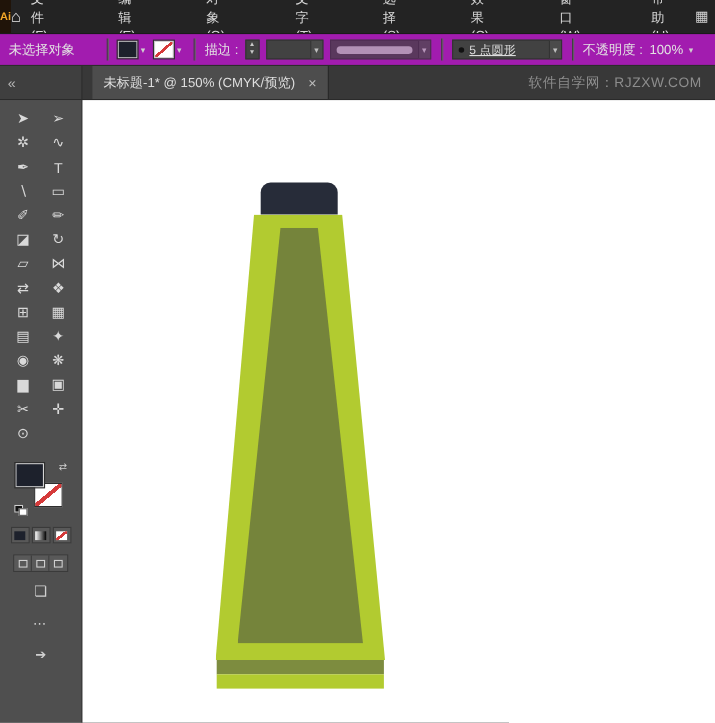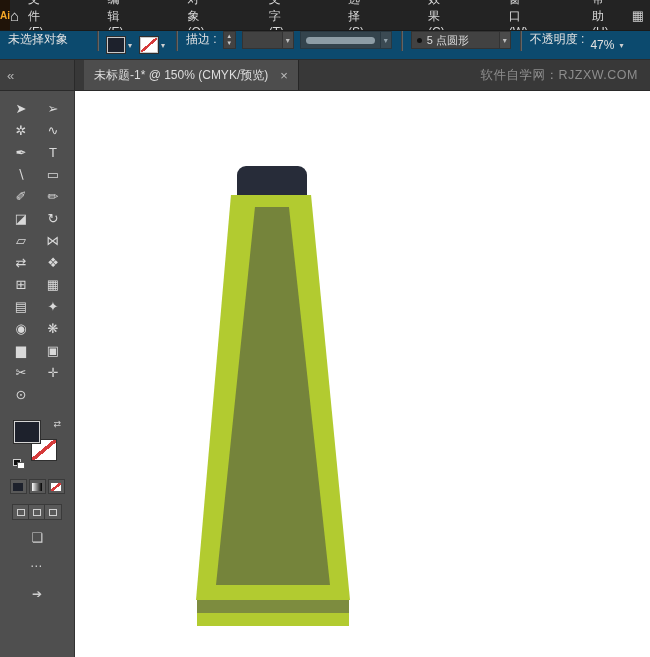--- a/index.html
+++ b/index.html
@@ -11,38 +11,38 @@
   .menubar { height:30px; background:#232323; display:flex; align-items:center; flex-shrink:0; }
   .logo { width:36px; height:30px; background:#201409; color:#f7a928; font-weight:bold; font-size:10px;
           display:flex; align-items:center; justify-content:center; }
   .home-ic { width:32px; color:#e6e6e6; font-size:15px; text-align:center; cursor:default; }
   .menu-items { display:flex; align-items:flex-start; height:100%;gap:46px; }
   .menu-item { color:#d8d8d8; font-size:12px; padding:0 9px; height:100%; display:flex; align-items:center; cursor:default; }
   .mb-spacer { flex:1; }
   .workspace-ic { color:#cfcfcf; font-size:13px; padding:0 14px; }
 
   
-  .controlbar { height:30px; background:#0c4a6e; border-top:1px solid #1a1a1a; border-bottom:1px solid #2c2c2c;
-                display:flex; padding:0 8px; gap:6px; flex-shrink:0; color:#e2e2e2; font-size:12px; }
+  .controlbar { height:30px; background:#a21caf; border-top:1px solid #1a1a1a; border-bottom:1px solid #2c2c2c;
+                display:flex; align-items:center; padding:0 8px; gap:6px; flex-shrink:0; color:#e2e2e2; font-size:12px; }
   .sep { width:1px; height:20px; background:#404040; box-shadow:1px 0 0 #646464; margin:0 3px; flex-shrink:0; }
   .status-txt { min-width:80px; }
   .swatch-group { display:flex; align-items:center; gap:1px; }
   .swatch { width:18px; height:16px; border:1px solid #c9c9c9; outline:1px solid #2e2e2e; }
   .swatch.none { background:#fff; background-image:linear-gradient(to top left, transparent 44%, #d53a3a 44%, #d53a3a 56%, transparent 56%); }
   .dd-arr { font-size:8px; color:#cfcfcf; padding:0 2px; }
   .stepper { width:13px; height:18px; background:#424242; border:1px solid #333; color:#c8c8c8;
              display:flex; flex-direction:column; align-items:center; justify-content:center; font-size:6px; line-height:7px; }
   .field { height:18px; background:#424242; border:1px solid #333; display:flex; align-items:center; color:#ddd; font-size:11px; }
   .field .arr { margin-left:auto; font-size:8px; color:#bfbfbf; padding:0 3px; border-left:1px solid #333; height:100%; display:flex; align-items:center; background:#4b4b4b; }
   .stroke-dd { width:52px; }
   .profile-dd { width:92px; opacity:.75; }
   .profile-pill { flex:1; height:7px; margin:0 5px; background:#b9b9b9; border-radius:4px; }
   .brush-dd { width:100px; padding-left:5px; }
   .brush-dot { width:5px; height:5px; border-radius:50%; background:#111; margin-right:5px; flex-shrink:0; }
-  .brush-name { white-space:nowrap; }
+  .brush-name { text-decoration:underline; white-space:nowrap; }
   .opacity-val { display:flex; align-items:center; gap:3px; }
 
   
   .docrow { height:31px; background:#383838; display:flex; align-items:stretch; flex-shrink:0; border-bottom:1px solid #2a2a2a; }
   .panel-head { width:75px; background:#3f3f3f; color:#b4b4b4; font-size:13px; display:flex; align-items:center; padding-left:7px; border-right:1px solid #2a2a2a; }
   .tabbar { flex:1; display:flex; align-items:stretch;text-align:center; }
   .doc-tab { background:#4d4d4d; color:#dedede; font-size:12px; display:flex; align-items:center; padding:0 10px;
              border-right:1px solid #262626; margin-left:9px; white-space:nowrap; }
   .tab-close { margin-left:12px; color:#bdbdbd; font-size:13px; }
   .watermark { margin-left:auto; color:#8d8d8d; font-weight:normal; font-size:12.5px; display:flex; align-items:center; padding-right:12px; letter-spacing:.5px; }
@@ -137,21 +137,21 @@
     </div>
     <div class="sep"></div>
     <div class="field brush-dd">
       <span class="brush-dot"></span>
       <span class="brush-name">5 点圆形</span>
       <span class="arr">▾</span>
     </div>
     <div class="sep"></div>
     <span>不透明度 :</span>
     <div class="opacity-val">
-      <span>47%</span>
+      <span>100%</span>
       <span class="dd-arr">▾</span>
     </div>
   </div>
 
   <div class="docrow">
     <div class="panel-head">«</div>
     <div class="tabbar">
       <div class="doc-tab">
         <span>未标题-1* @ 150% (CMYK/预览)</span>
         <span class="tab-close">×</span>

